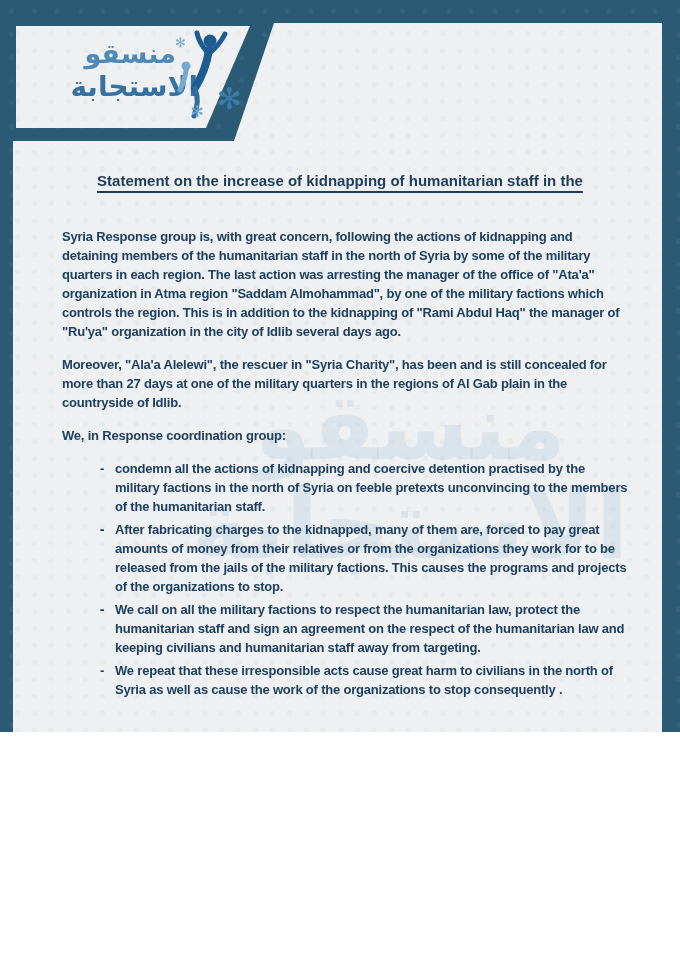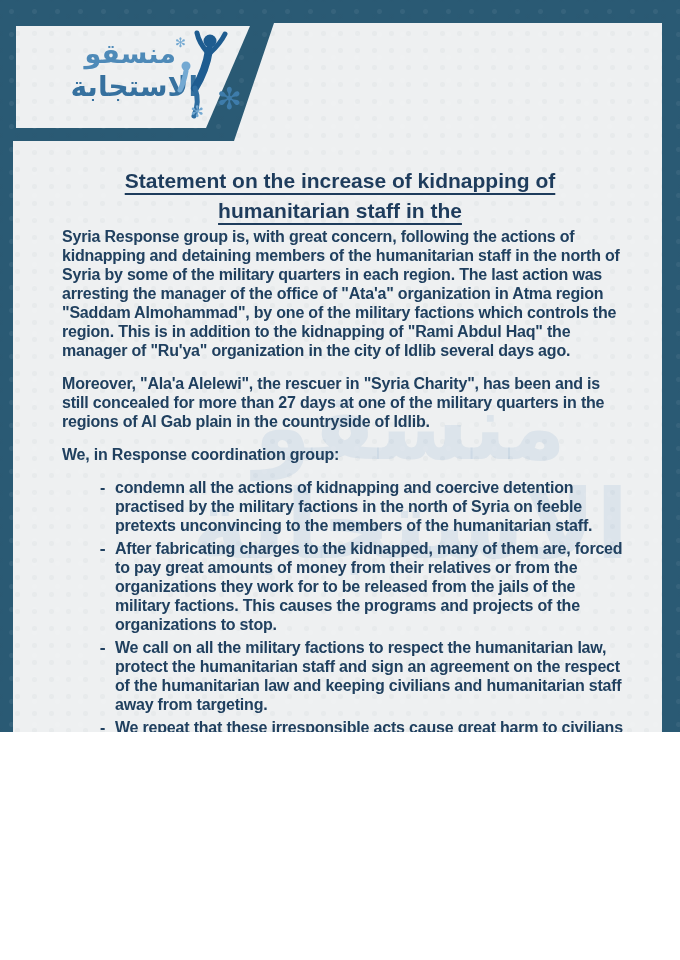--- a/index.html
+++ b/index.html
@@ -34,26 +34,26 @@
   .watermark{
     position:absolute;left:170px;top:380px;width:480px;height:240px;z-index:1;
     direction:rtl;text-align:center;font-family:"DejaVu Sans", sans-serif;font-weight:bold;
     color:rgba(110,155,200,0.14);pointer-events:none;
   }
   .watermark .wm1{font-size:92px;line-height:1.05;}
   .watermark .wm2{font-size:96px;line-height:1.0;}
   
   .title-wrap{
     position:absolute;left:56px;top:166px;width:568px;z-index:3;
-    text-align:center;color:#1e3c5c;font-weight:bold;font-size:21px;line-height:30px;
+    text-align:center;color:#1e3c5c;font-weight:bold;font-size:15px;line-height:30px;
   }
   .title-wrap .tline{text-decoration:underline;text-decoration-thickness:2px;text-underline-offset:5px;}
   .content{
     position:absolute;left:62px;top:227px;width:566px;z-index:3;
-    color:#20405f;font-weight:bold;font-size:16px;letter-spacing:-0.2px;line-height:19px;
+    color:#20405f;font-weight:bold;font-size:13px;letter-spacing:-0.2px;line-height:19px;
   }
   .content p{margin:0 0 14px 0;}
   .list-intro{margin:0 0 14px 0;}
   ul.points{list-style:none;margin:0;padding:0;}
   ul.points li{position:relative;padding-left:53px;margin:0 0 4px 0;}
   ul.points li .marker{position:absolute;left:38px;top:0;}
   .footer-row{
     position:absolute;left:62px;top:806px;width:556px;z-index:3;
     display:flex;justify-content:space-between;
     color:#20405f;font-weight:bold;font-size:11px;

